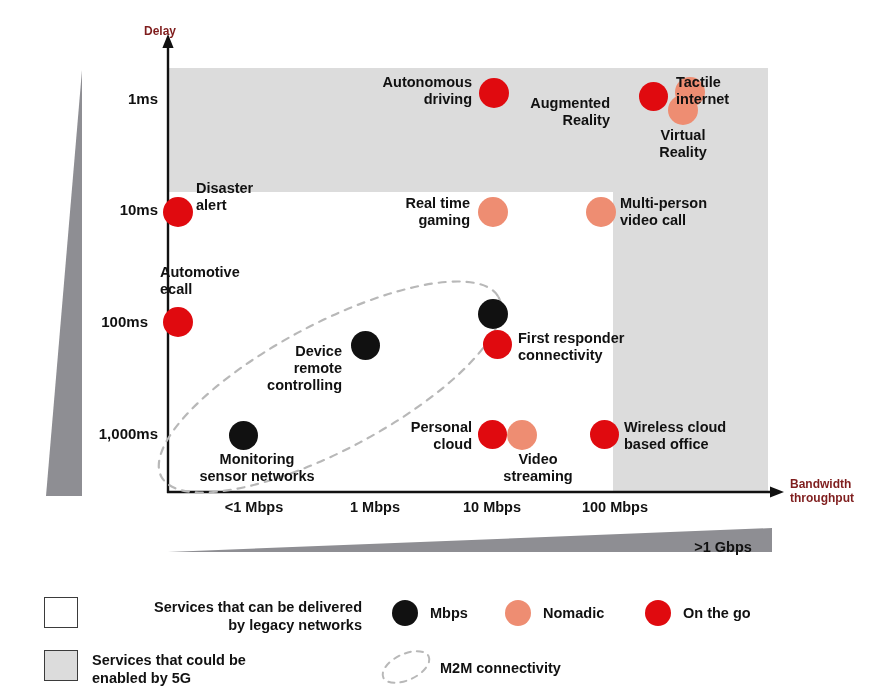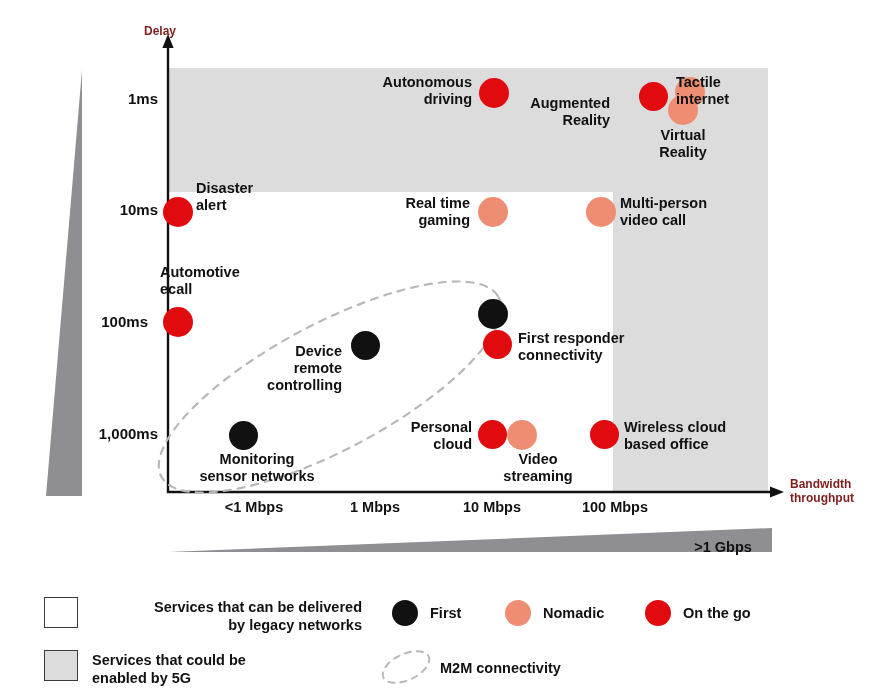--- a/index.html
+++ b/index.html
@@ -187,21 +187,21 @@
 
   <div class="abs legend-swatch" style="left:44px; top:597px; width:34px; height:31px; background:#ffffff;"></div>
   <div class="abs legend-text" style="left:92px; top:598px; width:270px;text-align:right;">Services that can be delivered
 by legacy networks</div>
 
   <div class="abs legend-swatch" style="left:44px; top:650px; width:34px; height:31px; background:#dcdcdc;"></div>
   <div class="abs legend-text" style="left:92px; top:651px; width:250px;">Services that could be
 enabled by 5G</div>
 
   <div class="abs legend-dot" style="left:392px; top:600px; width:26px; height:26px; background:#111111;"></div>
-  <div class="abs legend-text" style="left:430px; top:604px; width:80px;">First</div>
+  <div class="abs legend-text" style="left:430px; top:604px; width:80px;">Mbps</div>
 
   <div class="abs legend-dot" style="left:505px; top:600px; width:26px; height:26px; background:#ee8d72;"></div>
   <div class="abs legend-text" style="left:543px; top:604px; width:100px;">Nomadic</div>
 
   <div class="abs legend-dot" style="left:645px; top:600px; width:26px; height:26px; background:#e00a0f;"></div>
   <div class="abs legend-text" style="left:683px; top:604px; width:110px;">On the go</div>
 
   <svg class="abs" style="left:378px; top:650px;" width="56" height="34" viewBox="0 0 56 34">
     <ellipse cx="28" cy="17" rx="25" ry="13" transform="rotate(-25 28 17)" fill="none" stroke="#b8b8b8" stroke-width="2" stroke-dasharray="6 6" stroke-linecap="round"></ellipse>
   </svg>

